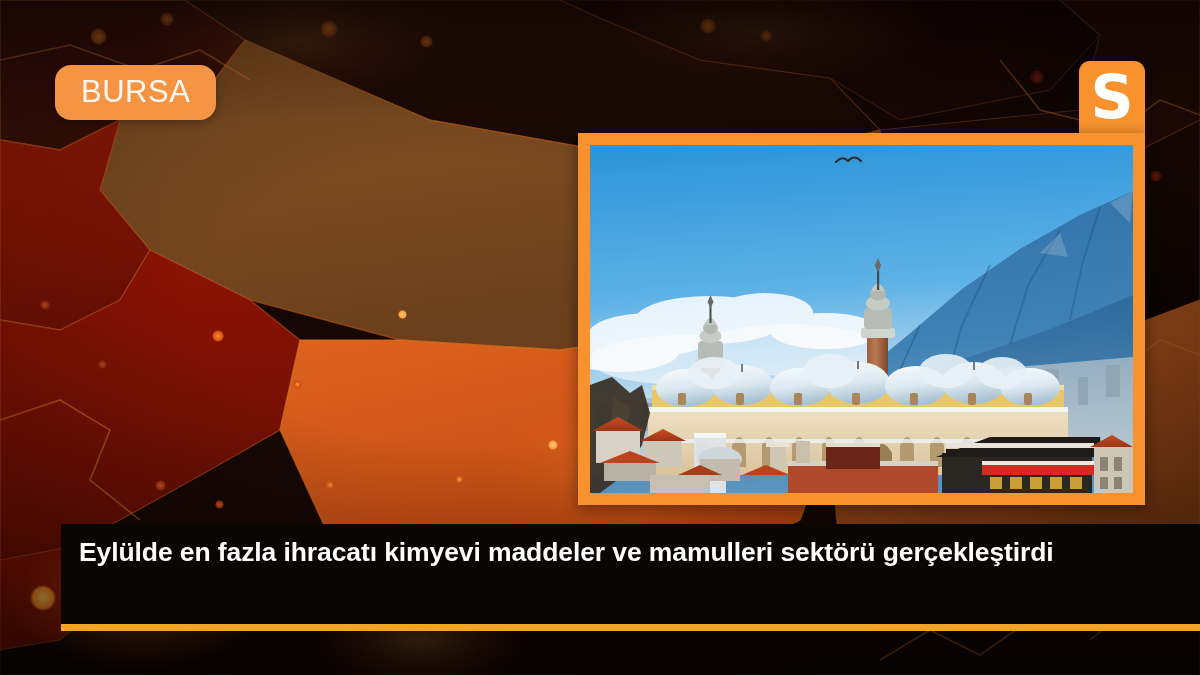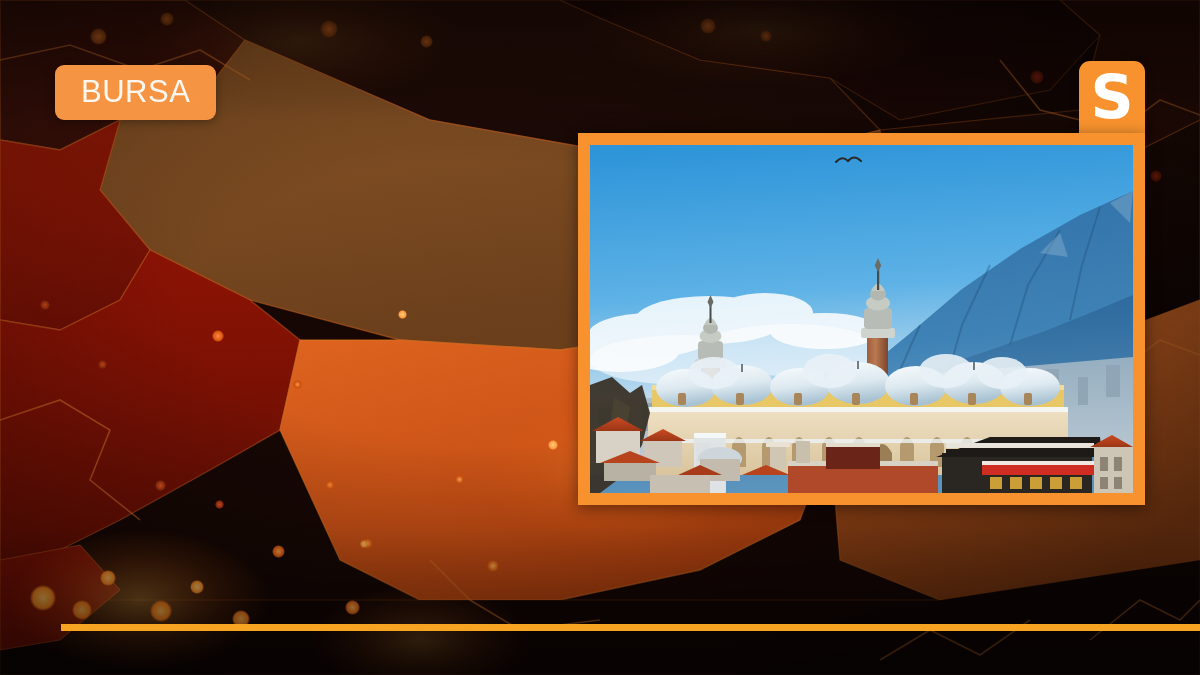--- a/index.html
+++ b/index.html
@@ -24,21 +24,21 @@
     background:
       radial-gradient(ellipse 70% 60% at 40% 45%, rgba(0,0,0,0) 35%, rgba(0,0,0,0.45) 100%),
       linear-gradient(180deg, rgba(0,0,0,0.35) 0%, rgba(0,0,0,0) 18%, rgba(0,0,0,0) 78%, rgba(0,0,0,0.30) 100%);
   }
 
   
   #city-badge{
     position:absolute;left:55px;top:65px;
     padding:11px 26px 13px 26px;
     background:#f59442;
-    border-radius:9px;
+    border-radius:16px;
     color:#fdf7f1;
     font-size:31px;
     letter-spacing:0.5px;
     line-height:1;
     font-weight:400;
     box-shadow:0 2px 10px rgba(0,0,0,0.35);
     user-select:none;
   }
 
   
@@ -475,15 +475,18 @@
           <path d="M152,330 L176,320 L200,330 Z" fill="#b8441e"></path>
           <path d="M88,330 L110,320 L132,330 Z" fill="#a83c1a"></path>
           <rect x="60" y="330" width="60" height="18" fill="#c7c0b2"></rect>
         </g>
 
         <rect x="0" y="0" width="543" height="348" fill="none"></rect>
       </svg>
     </div>
   </div>
 
+  <div id="headline-box">
+    <div id="headline">Eylülde en fazla ihracatı kimyevi maddeler ve mamulleri sektörü gerçekleştirdi</div>
+  </div>
   <div id="accent-bar"></div>
 
 </div>
 
 </body></html>

